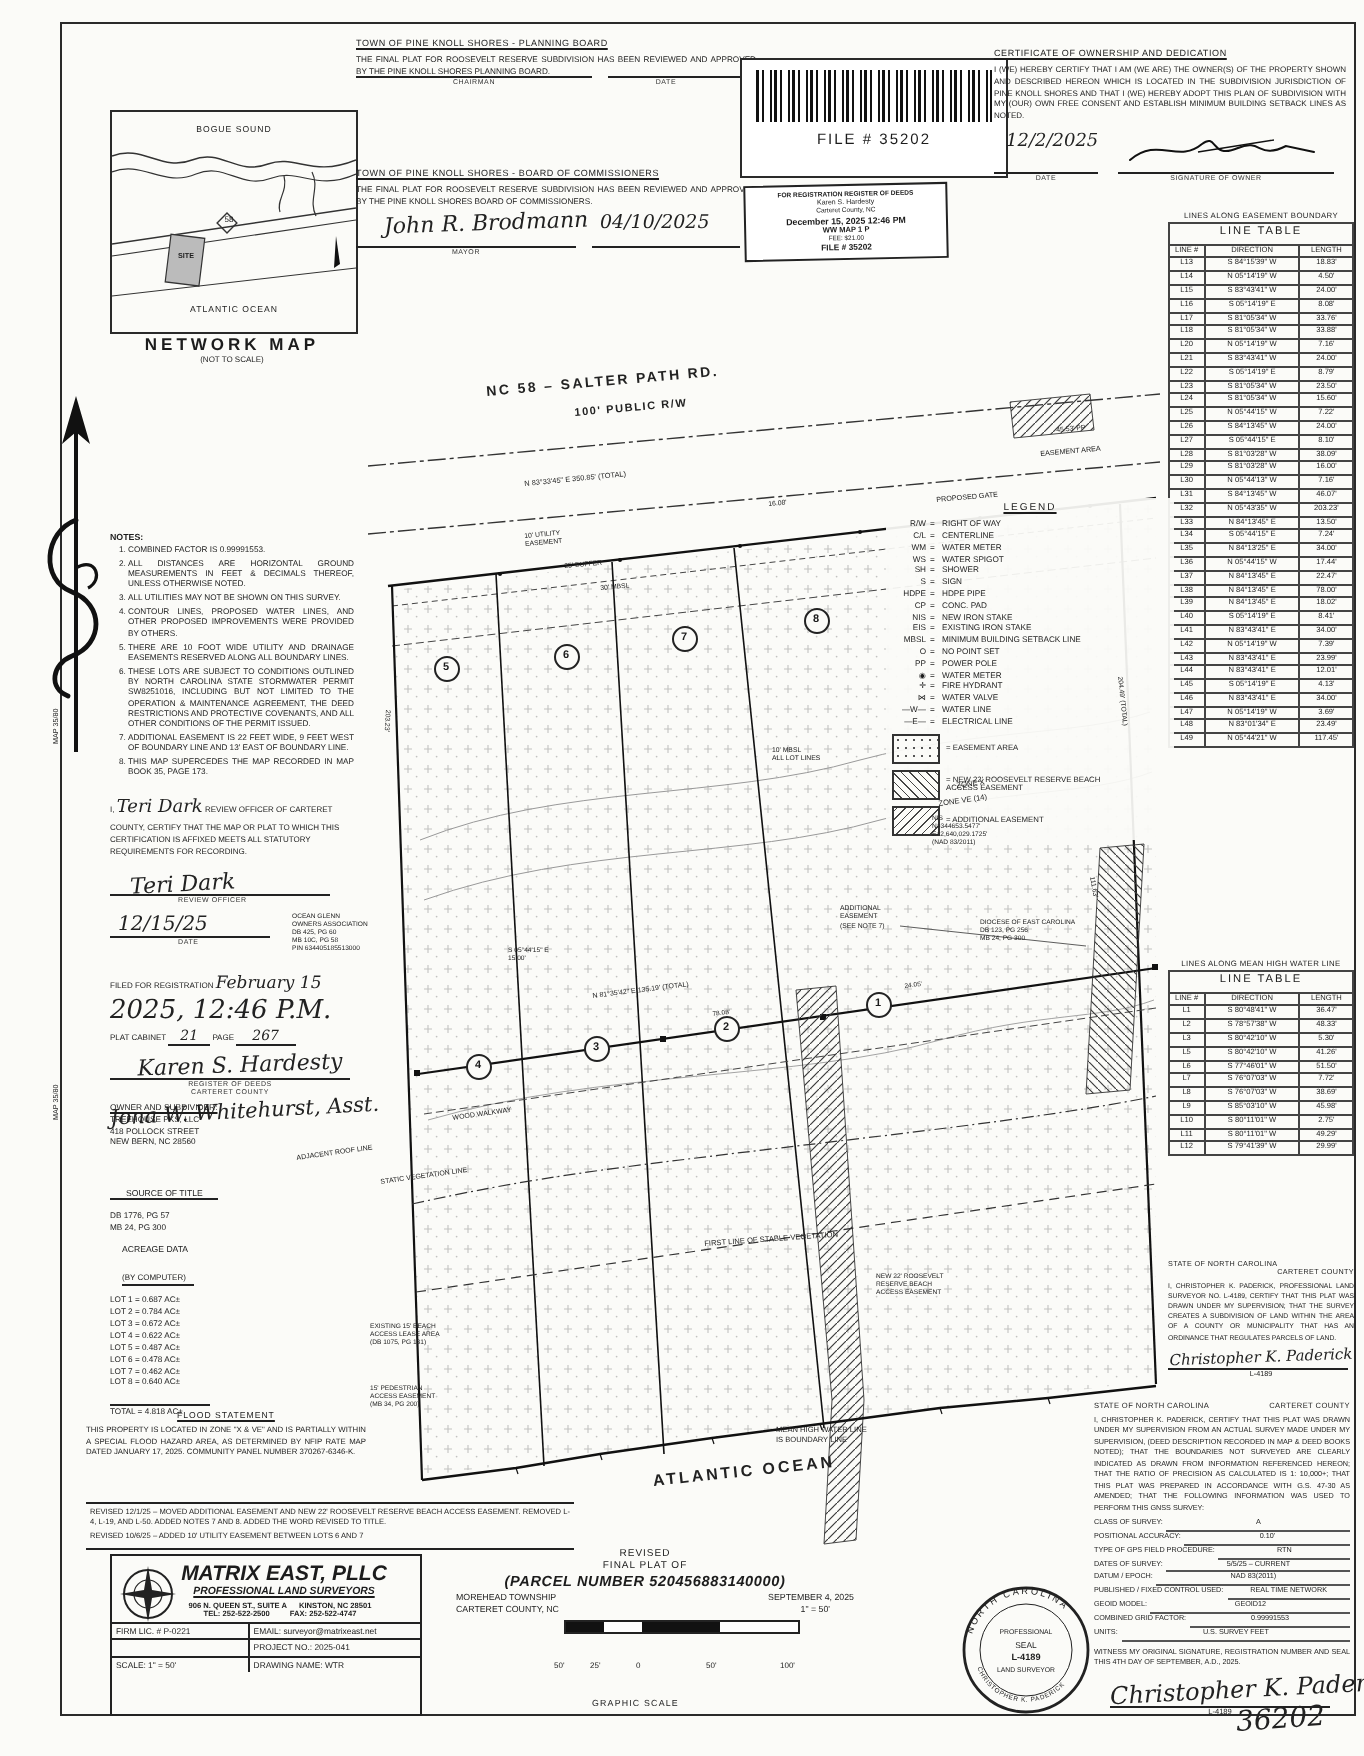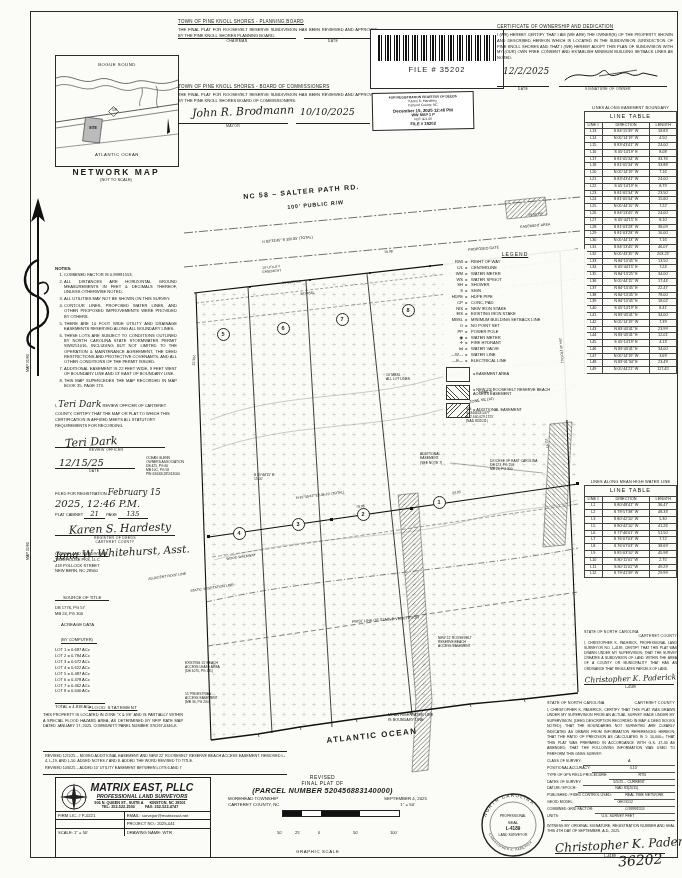--- a/index.html
+++ b/index.html
@@ -95,21 +95,21 @@
       <div class="lbl ctr" style="width:118px;">CHAIRMAN</div>
       <div class="lbl ctr" style="width:74px;">DATE</div>
     </div>
   </div>
 
   <div class="abs" style="left:178px;top:84px;width:200px;">
     <div class="u" style="font-size:4.5px;letter-spacing:.3px;">TOWN OF PINE KNOLL SHORES - BOARD OF COMMISSIONERS</div>
     <div class="just" style="font-size:4.1px;line-height:1.4;margin-top:3px;">THE FINAL PLAT FOR ROOSEVELT RESERVE SUBDIVISION HAS BEEN REVIEWED AND APPROVED BY THE PINE KNOLL SHORES BOARD OF COMMISSIONERS.</div>
     <div style="position:relative;height:20px;">
       <span class="abs hand" style="left:14px;top:2px;font-size:11px;transform:rotate(-2deg);white-space:nowrap;">John R. Brodmann</span>
-      <span class="abs hand" style="left:122px;top:3px;font-size:9.5px;white-space:nowrap;">10/10/2025</span>
+      <span class="abs hand" style="left:122px;top:3px;font-size:9.5px;white-space:nowrap;">04/10/2025</span>
     </div>
     <div style="display:flex;gap:8px;">
       <div class="sigline" style="width:110px;"></div>
       <div class="sigline" style="width:74px;"></div>
     </div>
     <div style="display:flex;">
       <div class="lbl ctr" style="width:110px;">MAYOR</div>
     </div>
   </div>
 
@@ -571,27 +571,27 @@
     <div class="sigline" style="width:80px;"></div>
     <div class="lbl" style="margin-left:34px;">DATE</div>
   </div>
 
   <div class="abs" style="left:55px;top:487px;width:130px;">
     <div style="font-size:4px;">
       <span>FILED FOR REGISTRATION</span>
       <span class="hand" style="font-size:8.5px;">February 15</span>
     </div>
     <div style="font-size:4px;margin-top:1px;">
-      <span class="hand" style="font-size:10px;margin-top:34px;">2025, 12:46 P.M.</span>
+      <span class="hand" style="font-size:13px;margin-top:34px;">2025, 12:46 P.M.</span>
     </div>
     <div style="font-size:4px;margin-top:1px;">
       <span>PLAT CABINET</span>
       <span class="hand sigline" style="font-size:7px;padding:0 6px;">21</span>
       <span>PAGE</span>
-      <span class="hand sigline" style="font-size:7px;padding:0 8px;">135</span>
+      <span class="hand sigline" style="font-size:7px;padding:0 8px;">267</span>
     </div>
     <div class="hand ctr" style="font-size:11px;margin-top:4px;transform:rotate(-2deg);white-space:nowrap;">Karen S. Hardesty</div>
     <div class="sigline" style="width:120px;"></div>
     <div class="lbl ctr" style="width:120px;">REGISTER OF DEEDS</div>
     <div class="lbl ctr" style="width:120px;">CARTERET COUNTY</div>
     <div class="hand" style="font-size:10.5px;margin-top:2px;transform:rotate(-3deg);white-space:nowrap;">Jona W. Whitehurst, Asst.</div>
   </div>
 
   <div class="abs" style="left:55px;top:551px;width:122px;">
     <div class="u" style="font-size:4.2px;">OWNER AND SUBDIVIDER:</div>

